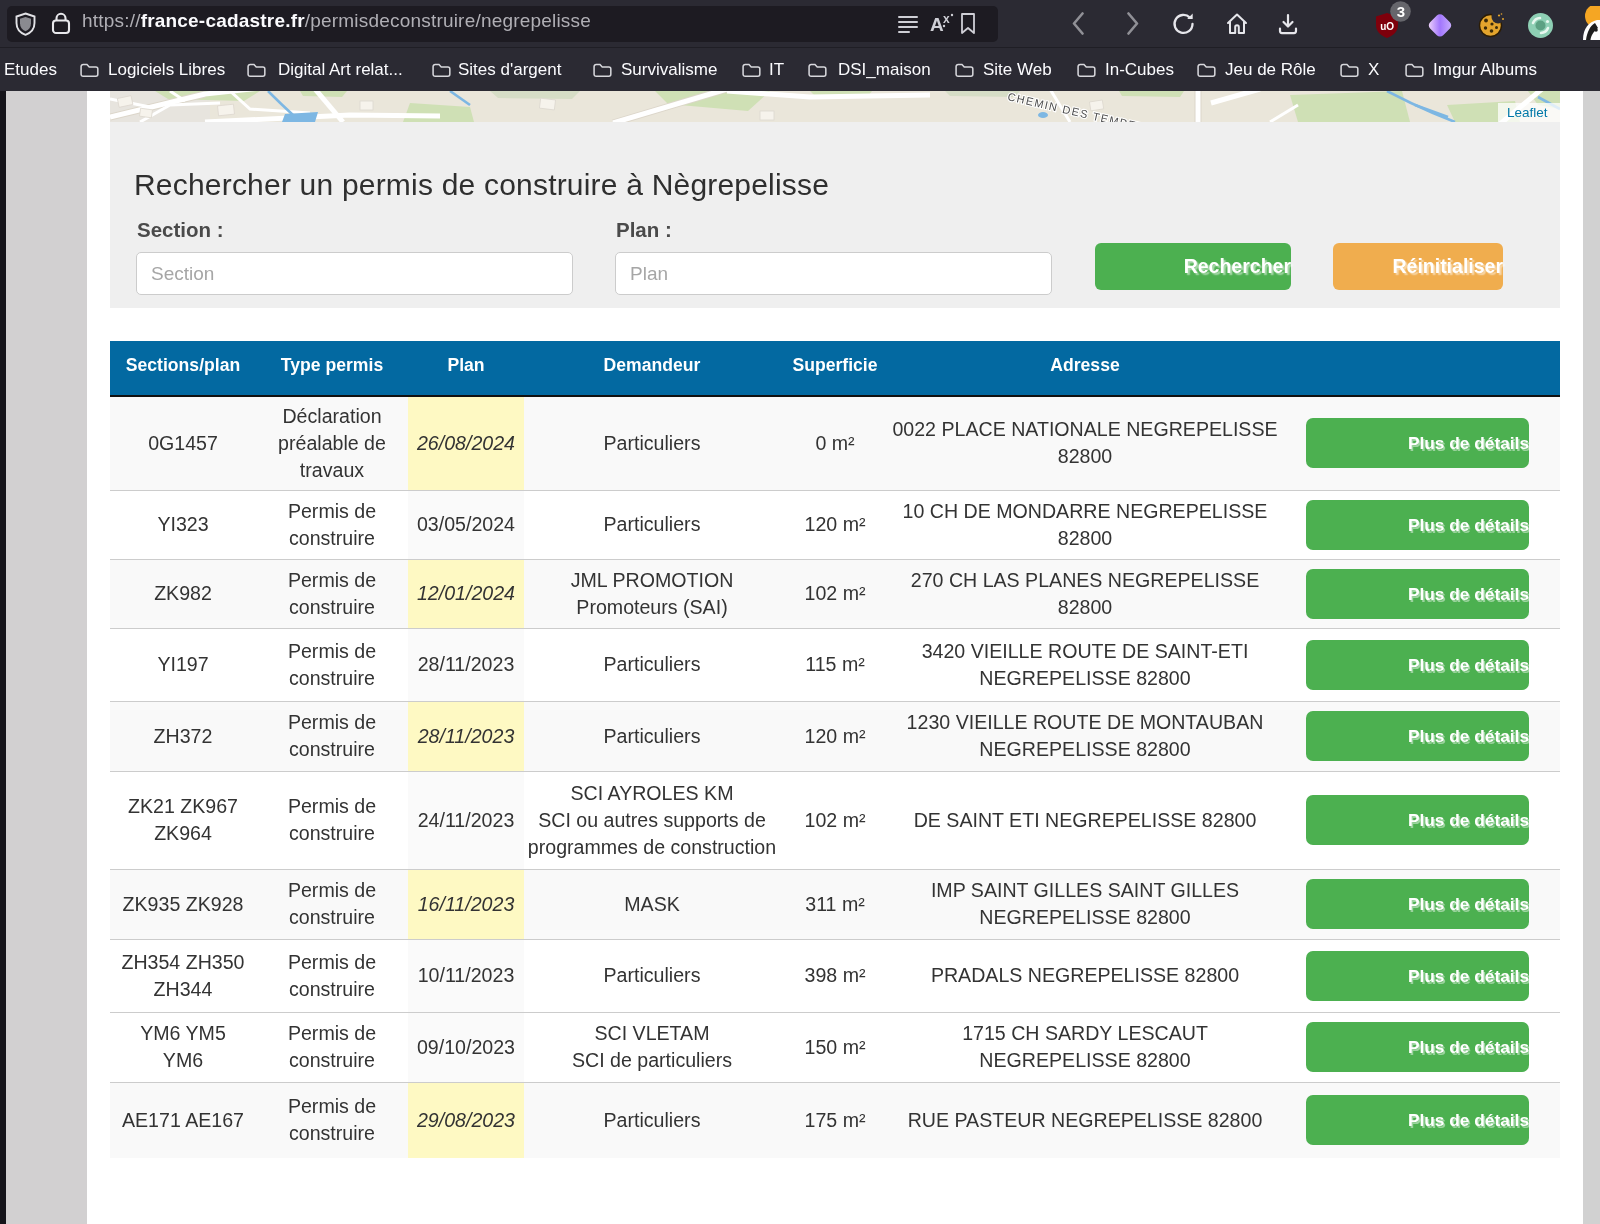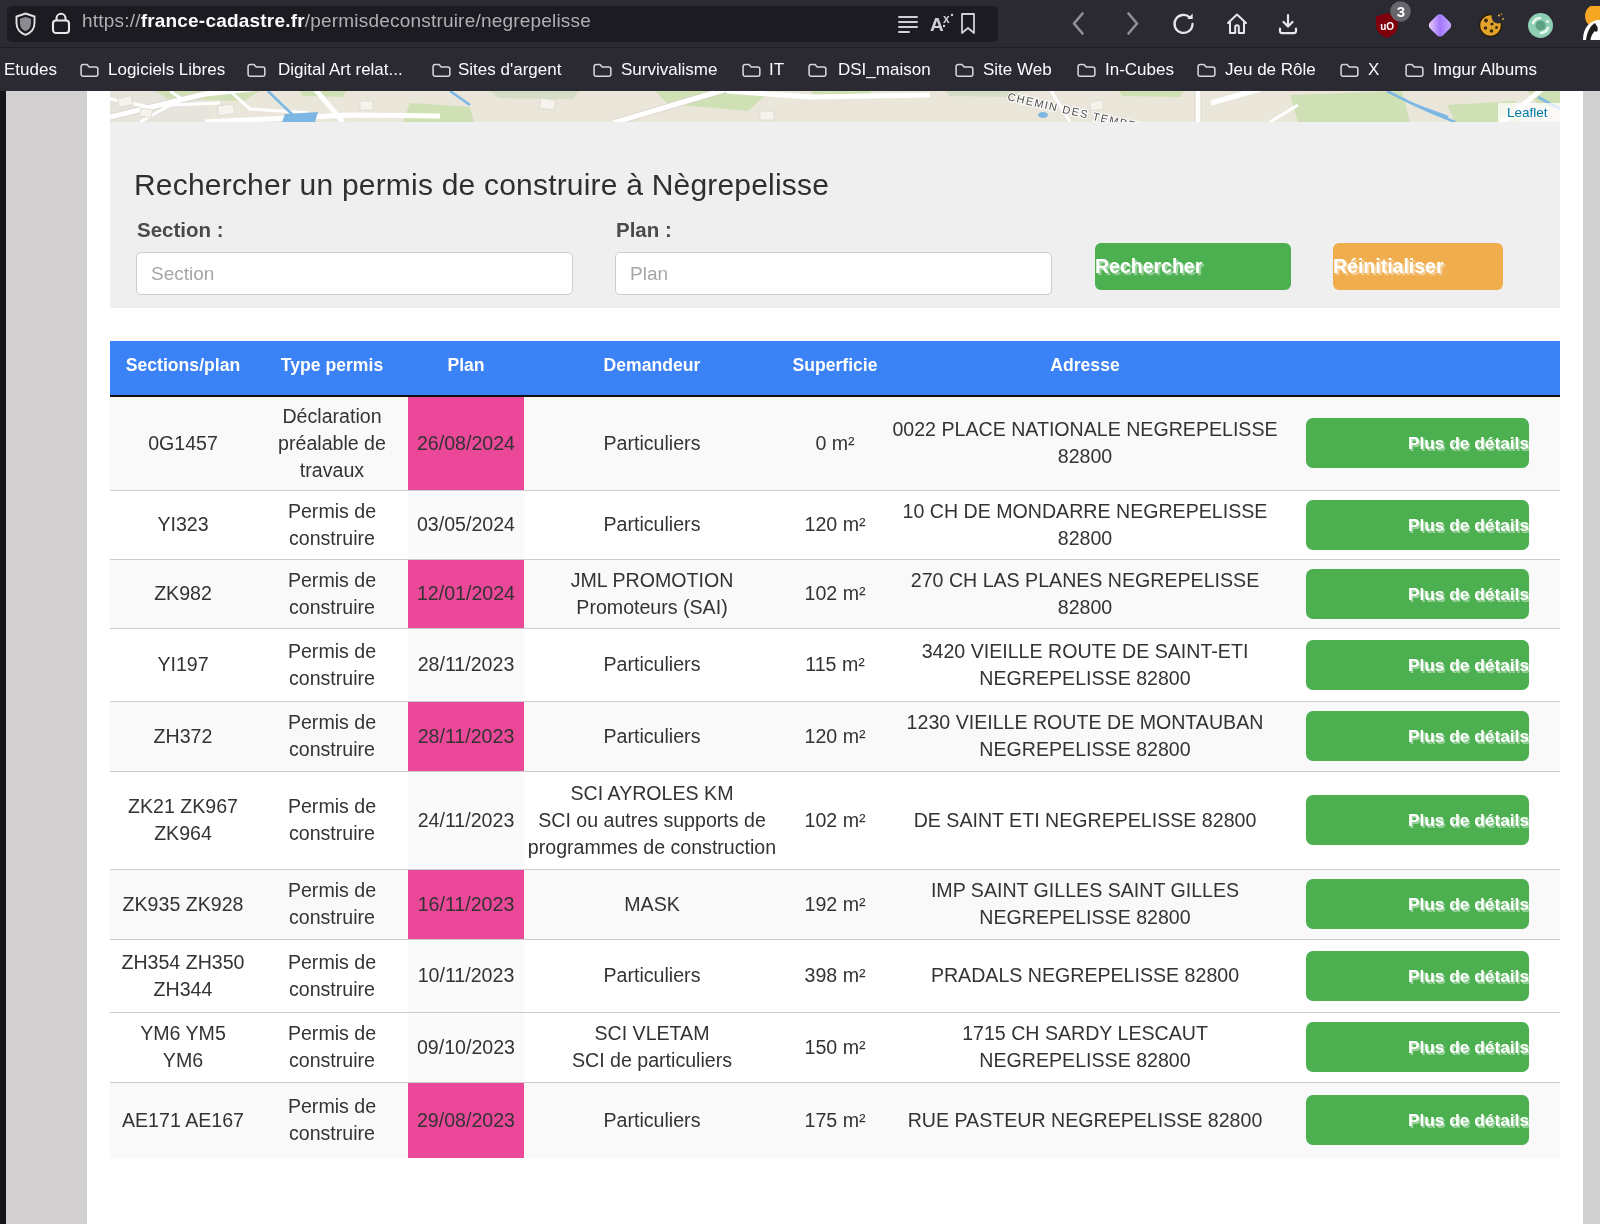--- a/index.html
+++ b/index.html
@@ -20,31 +20,31 @@
   #page { position:absolute; left:0; top:91px; width:1600px; height:1133px; background:#fff; }
   #edgeL { position:absolute; left:0; top:0; width:6px; height:1133px; background:#15141a; }
   #grayL { position:absolute; left:6px; top:0; width:81px; height:1133px; background:#d2d0d1; }
   #scrollR { position:absolute; left:1583px; top:0; width:17px; height:1133px; background:#d1d1d1; }
   #mapstrip { position:absolute; left:110px; top:0; width:1450px; height:31px; overflow:hidden; }
   
   #panel { position:absolute; left:110px; top:31px; width:1450px; height:186px; background:#efefef; }
   #panel h1 { position:absolute; left:24px; top:46px; font-size:30px; font-weight:400; color:#2f2f2f; letter-spacing:0.2px;}
   .flabel { position:absolute; top:96px; font-size:20.5px; font-weight:700; color:#4a4a4a; }
   .finput { position:absolute; top:130px; width:437px; height:43px; background:#fff; border:1px solid #ccc; border-radius:5px; font-size:19px; color:#a6a6a6; padding-left:14px; line-height:41px; }
-  .pbtn { position:absolute; top:121px; height:47px; border-radius:6px; color:#fff; font-size:19.5px; font-weight:700; text-align:left; line-height:47px; text-shadow:2px 2px 1.5px rgba(255,255,255,0.55); }
+  .pbtn { position:absolute; top:121px; height:47px; border-radius:6px; color:#fff; font-size:19.5px; font-weight:700; text-align:right; line-height:47px; text-shadow:2px 2px 1.5px rgba(255,255,255,0.55); }
   #btnR { left:985px; width:196px; background:#4cb050; }
   #btnI { left:1223px; width:170px; background:#f0ad4e; }
   
   #tbl { position:absolute; left:110px; top:250px; width:1450px; border-collapse:collapse; table-layout:fixed; }
-  #tbl th { background:#3b82f6; color:#fff; font-size:17.6px; font-weight:700; height:55px; text-align:center; vertical-align:middle; padding:0 0 6px 0; }
+  #tbl th { background:#0369a1; color:#fff; font-size:17.6px; font-weight:700; height:55px; text-align:center; vertical-align:middle; padding:0 0 6px 0; }
   #tbl thead tr { border-bottom:2px solid #111; }
   #tbl td { font-size:19.6px; color:#333; text-align:center; vertical-align:middle; line-height:27px; padding:0 8px; border-top:1px solid #ccc; }
   #tbl tr.odd { background:#f9f9f9; }
   #tbl tr.even { background:#fff; }
-  #tbl tr.odd td.dcol { background:#ec4899; }
+  #tbl tr.odd td.dcol { background:#fef9c3;font-style:italic; }
   #tbl tr.even td.dcol { background:#fafafa; }
   .gbtn { display:block; margin-left:18px; width:223px; height:50px; background:#4cb050; border-radius:7px; color:#fff; font-size:17.3px; font-weight:700; text-align:right; line-height:50px; text-shadow:1.5px 1.5px 0 rgba(255,255,255,0.45); }
   .nw { white-space:nowrap; }
   #tbl td:nth-child(6) { padding:0; }
 </style>
 </head>
 <body>
 <div id="chrome">
  <div id="urlrow">
   <div id="urlbar"></div>
@@ -354,21 +354,21 @@
           <td><span class="nw">DE SAINT ETI NEGREPELISSE 82800</span></td>
           <td>
             <span class="gbtn">Plus de détails</span>
           </td>
         </tr>
   <tr class="odd" style="height:70px">
           <td>ZK935 ZK928</td>
           <td>Permis de<br>construire</td>
           <td class="dcol">16/11/2023</td>
           <td>MASK</td>
-          <td>192 m²</td>
+          <td>311 m²</td>
           <td><span class="nw">IMP SAINT GILLES SAINT GILLES</span><br><span class="nw">NEGREPELISSE 82800</span></td>
           <td>
             <span class="gbtn">Plus de détails</span>
           </td>
         </tr>
   <tr class="even" style="height:73px">
           <td>ZH354 ZH350<br>ZH344</td>
           <td>Permis de<br>construire</td>
           <td class="dcol">10/11/2023</td>
           <td>Particuliers</td>

